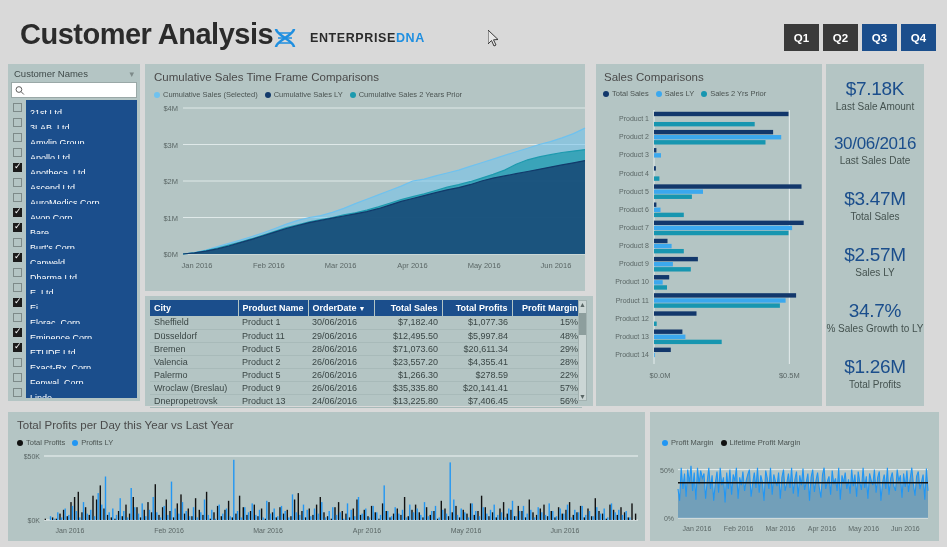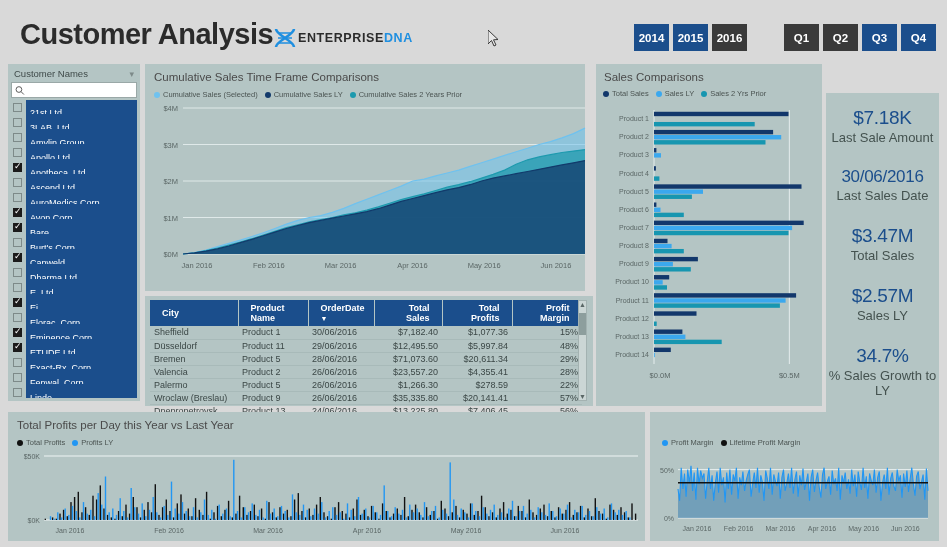--- a/index.html
+++ b/index.html
@@ -11,21 +11,21 @@
     -webkit-font-smoothing: antialiased;
   }
   #app { position: relative; width: 947px; height: 547px; background: #d9d9d9; }
 
   
   #header { position: absolute; left: 0; top: 0; width: 947px; height: 62px; background: #d9d9d9; }
   #title {
     position: absolute; left: 20px; top: 18px;
     font-size: 29px; font-weight: bold; letter-spacing: -0.5px; color: #2b2b2b;
   }
-  #brand { position: absolute; left: 272px; top: 27px; display: flex; align-items: center; gap: 0; }
+  #brand { position: absolute; left: 272px; top: 27px; display: flex; align-items: center; gap: 12px; }
   #dna-icon { width: 26px; height: 22px; }
   #brand-text { font-size: 12.5px; font-weight: bold; letter-spacing: 0.6px; }
   #brand-ent { color: #2b2b2b; }
   #brand-dna { color: #1f8fe0; }
 
   .btn-group { position: absolute; top: 24px; display: flex; gap: 4px; }
   #year-group { left: 634px; }
   #qtr-group { left: 784px; }
   .slicer-btn {
     width: 35px; height: 27px; display: flex; align-items: center; justify-content: center;
@@ -73,46 +73,46 @@
   #area-panel { left: 145px; top: 64px; width: 440px; height: 227px; }
   #area-panel .panel-title { position: absolute; left: 9px; top: 7px; }
   #area-panel .legend { position: absolute; left: 9px; top: 26px; }
   #area-svg { position: absolute; left: 0; top: 38px; }
 
   
   #table-panel { left: 145px; top: 296px; width: 448px; height: 110px; }
   table.grid { width: 432px; border-collapse: collapse; margin: 4px 0 0 5px; table-layout: fixed; }
   table.grid th {
     background: #1b4e8c; color: #ffffff; font-size: 9px; font-weight: bold;
-    padding: 3px 12px; text-align: left; border-right: 1px solid #b4c5c4; height: 16px;
+    padding: 3px 4px; text-align: left; border-right: 1px solid #b4c5c4; height: 16px;
   }
   table.grid th.num, table.grid td.num { text-align: right; }
   table.grid td {
     font-size: 9px; color: #3b4746; padding: 1px 4px; height: 13px;
     border-bottom: 1px solid #a8bab9; white-space: nowrap; overflow: hidden;
   }
   #tbl-scroll {
     position: absolute; right: 6px; top: 4px; width: 9px; height: 101px; background: #cbd6d5;
     border: 1px solid #a3b2b1; display: flex; flex-direction: column; justify-content: space-between;
     align-items: center; font-size: 7px; color: #5a6766; cursor: pointer;
   }
   #tbl-thumb { position: absolute; left: 0; top: 12px; width: 7px; height: 22px; background: #8d9e9d; }
 
   
   #bar-panel { left: 596px; top: 64px; width: 226px; height: 342px; }
   #bar-panel .panel-title { position: absolute; left: 8px; top: 7px; }
   #bar-panel .legend { position: absolute; left: 7px; top: 25px; }
   #bar-svg { position: absolute; left: 0; top: 38px; }
 
   
-  #kpi-panel { left: 826px; top: 64px; width: 113px; height: 342px; margin-top: 29px; }
+  #kpi-panel { left: 826px; top: 64px; width: 98px; height: 342px; }
   .kpi { text-align: center; }
   .kpi-val { font-size: 19px; color: #1b4e8c; font-weight: normal; letter-spacing: -0.3px; }
   .kpi-val.date { font-size: 17px; }
-  .kpi-lbl { font-size: 13px; color: #44524f; margin-top: 1px; }
+  .kpi-lbl { font-size: 10px; color: #44524f; margin-top: 1px; }
 
   
   #bl-panel { left: 8px; top: 412px; width: 637px; height: 129px; }
   #bl-panel .panel-title { position: absolute; left: 9px; top: 7px; }
   #bl-panel .legend { position: absolute; left: 9px; top: 26px; }
   #bl-svg { position: absolute; left: 0; top: 40px; }
 
   
   #br-panel { left: 650px; top: 412px; width: 289px; height: 129px; }
   #br-panel .panel-title { position: absolute; left: 12px; top: 7px; }
@@ -134,25 +134,20 @@
     <div id="brand">
       <svg id="dna-icon" viewBox="0 0 26 22">
         <path d="M4 2 C4 8, 22 14, 22 20" stroke="#1f8fe0" stroke-width="2.6" fill="none"></path>
         <path d="M22 2 C22 8, 4 14, 4 20" stroke="#1f8fe0" stroke-width="2.6" fill="none"></path>
         <path d="M7 6 L19 6 M6 11 L20 11 M7 16 L19 16" stroke="#1f8fe0" stroke-width="1.6"></path>
       </svg>
       <div id="brand-text">
         <span id="brand-ent">ENTERPRISE</span><span id="brand-dna">DNA</span>
       </div>
     </div>
-    <div id="year-group" class="btn-group">
-        <div class="slicer-btn on">2014</div>
-        <div class="slicer-btn on">2015</div>
-        <div class="slicer-btn off">2016</div>
-      </div>
     <div id="qtr-group" class="btn-group">
         <div class="slicer-btn off">Q1</div>
         <div class="slicer-btn off">Q2</div>
         <div class="slicer-btn on">Q3</div>
         <div class="slicer-btn on">Q4</div>
       </div>
   </div>
 
   <div id="slicer" class="panel">
     <div id="slicer-head">

